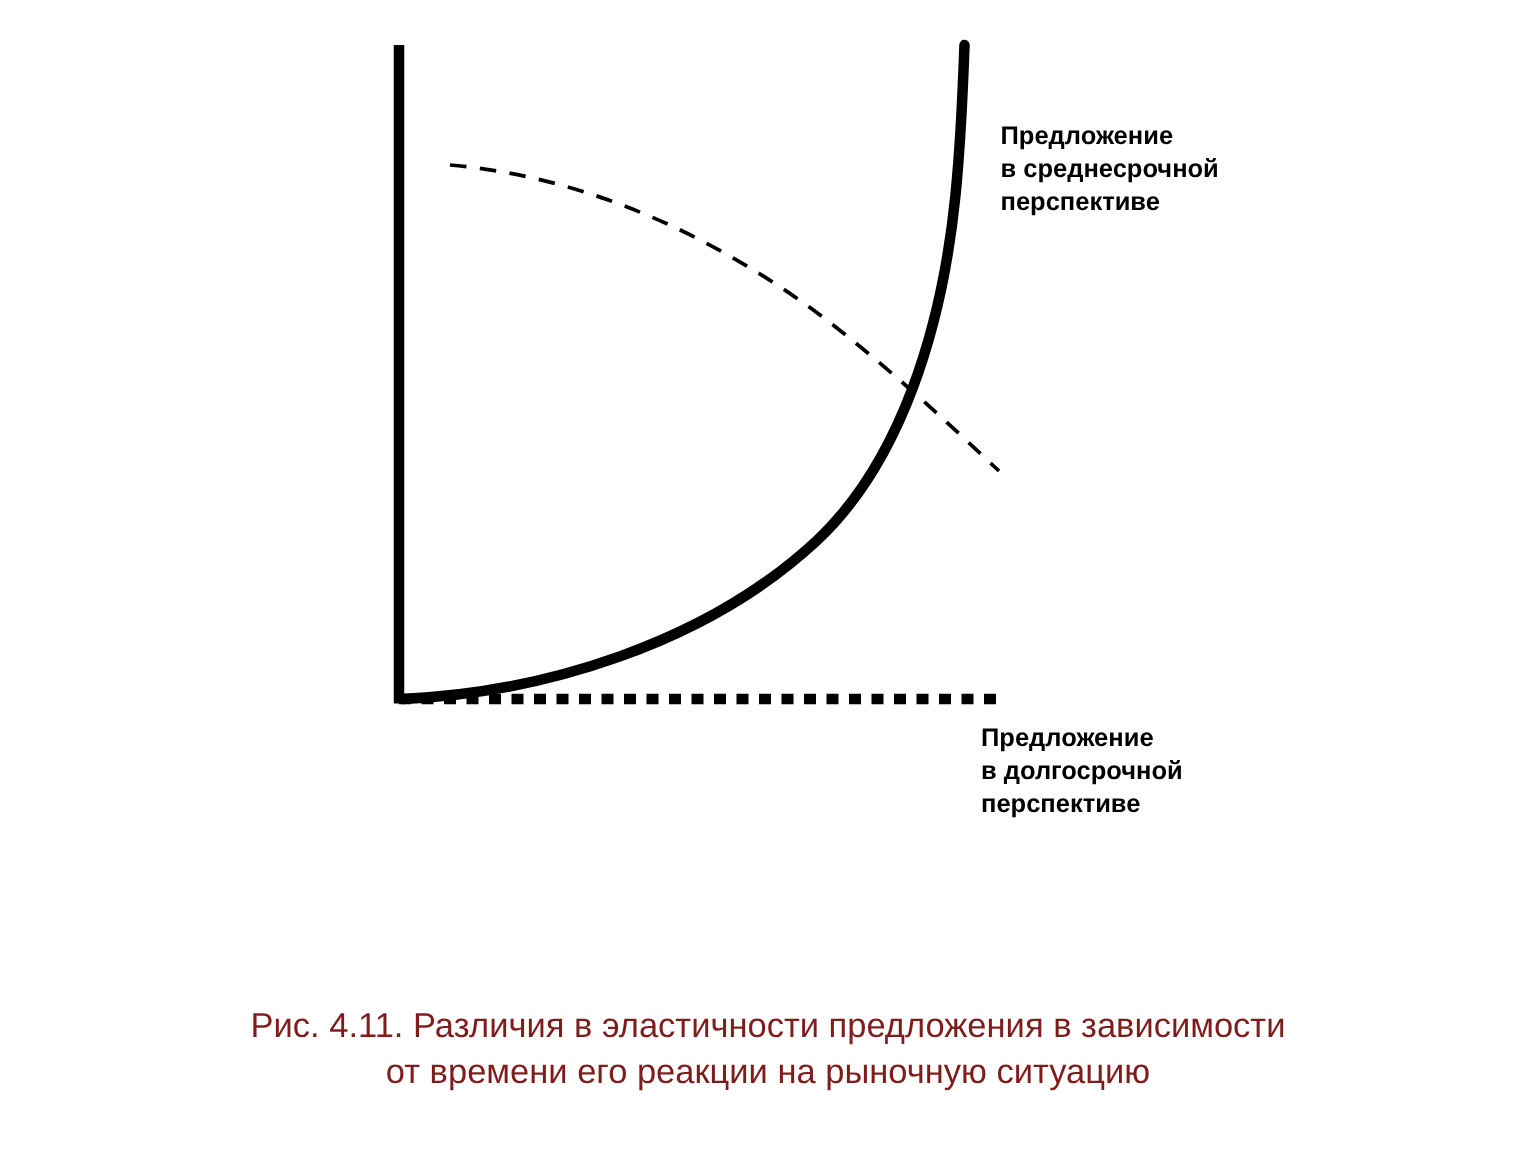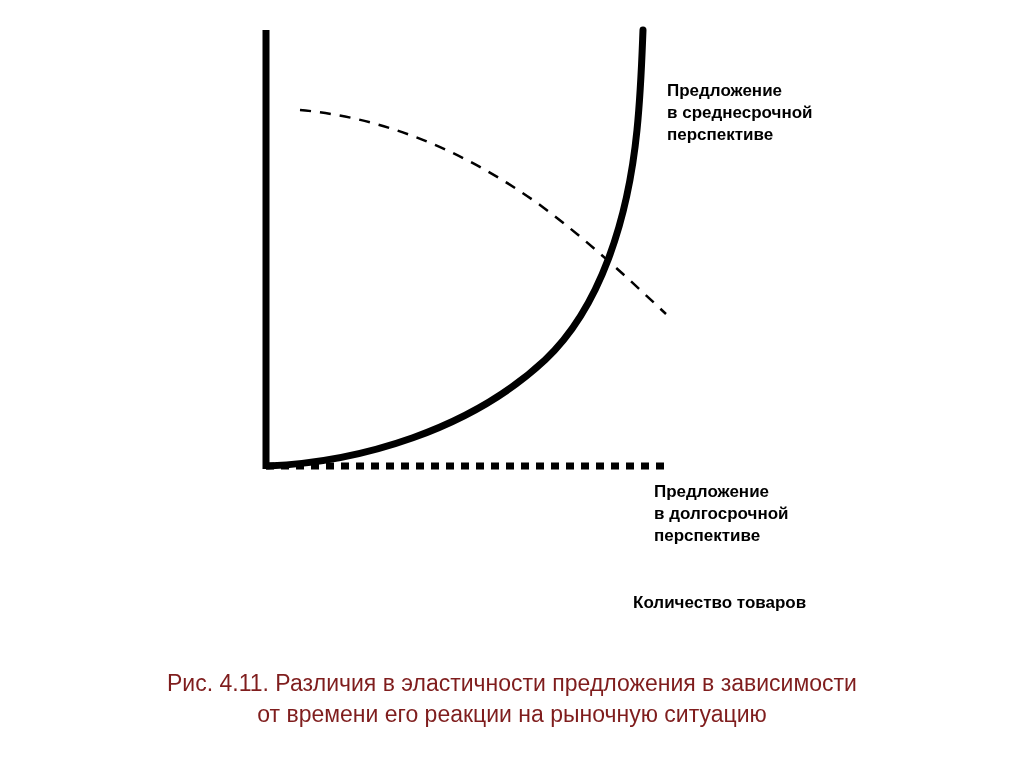--- a/index.html
+++ b/index.html
@@ -87,18 +87,17 @@
 
 
   <div class="label" id="label-medium">Предложение
 в среднесрочной
 перспективе</div>
 
   <div class="label" id="label-long">Предложение
 в долгосрочной
 перспективе</div>
 
-  <div class="label" id="label-quantity">Количество товаров</div>
 
 </div>
 
 <div id="caption">Рис. 4.11. Различия в эластичности предложения в зависимости
 от времени его реакции на рыночную ситуацию</div>
 
 </body></html>

